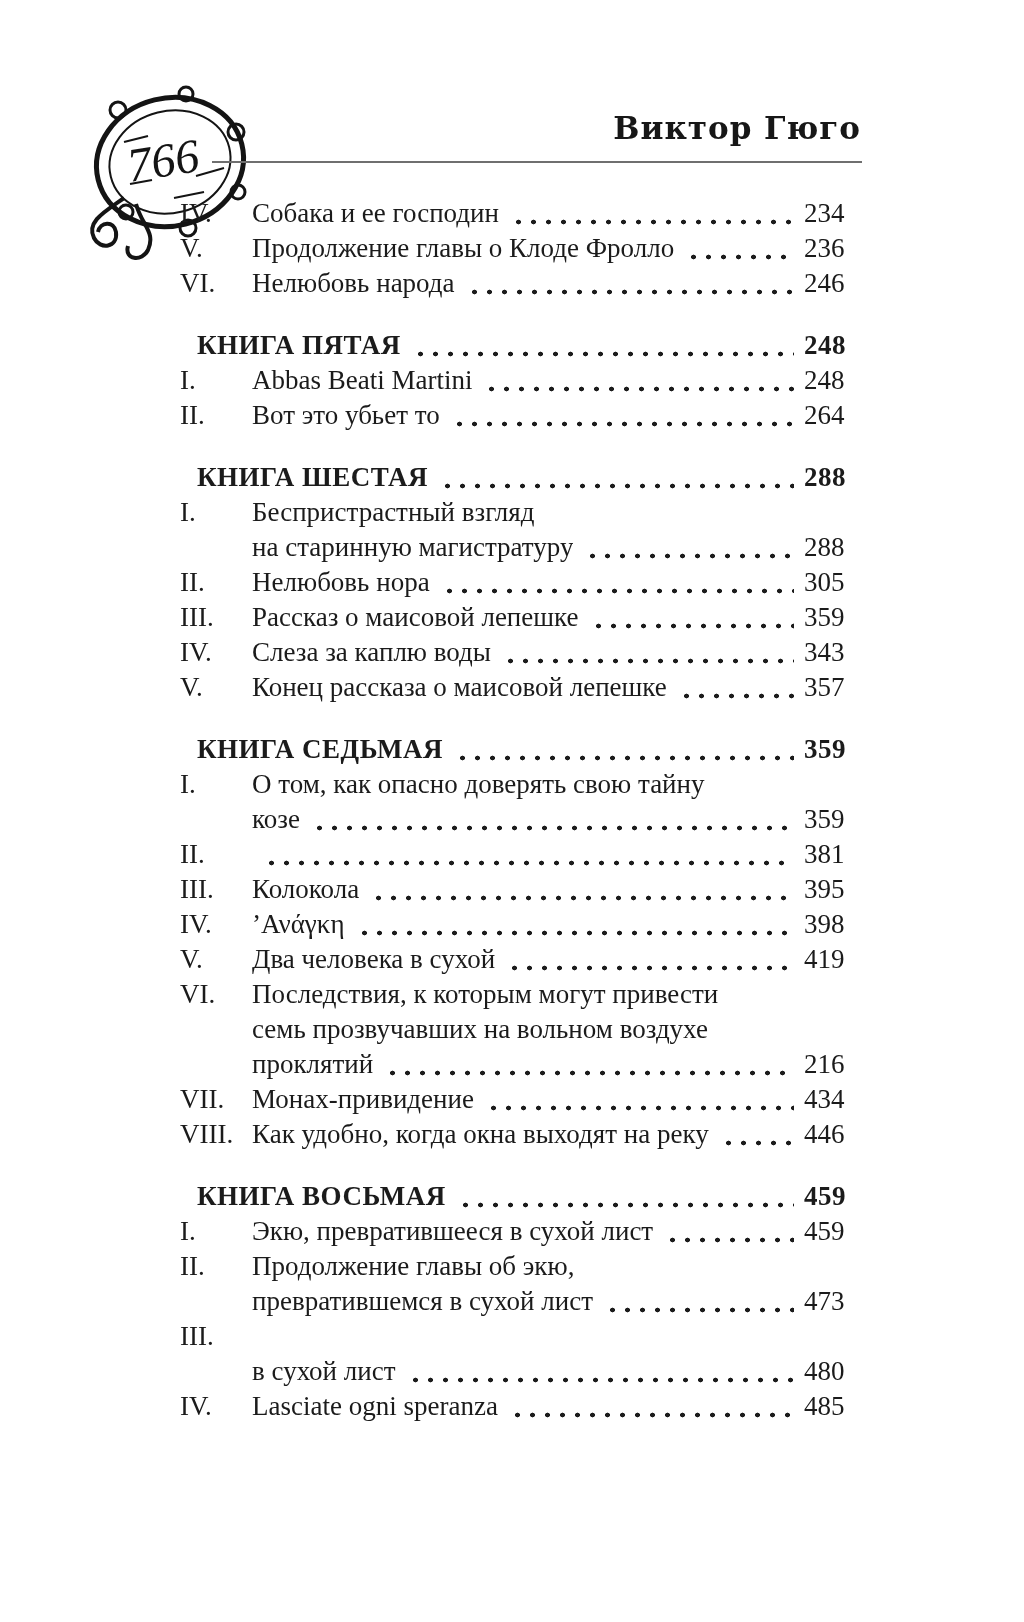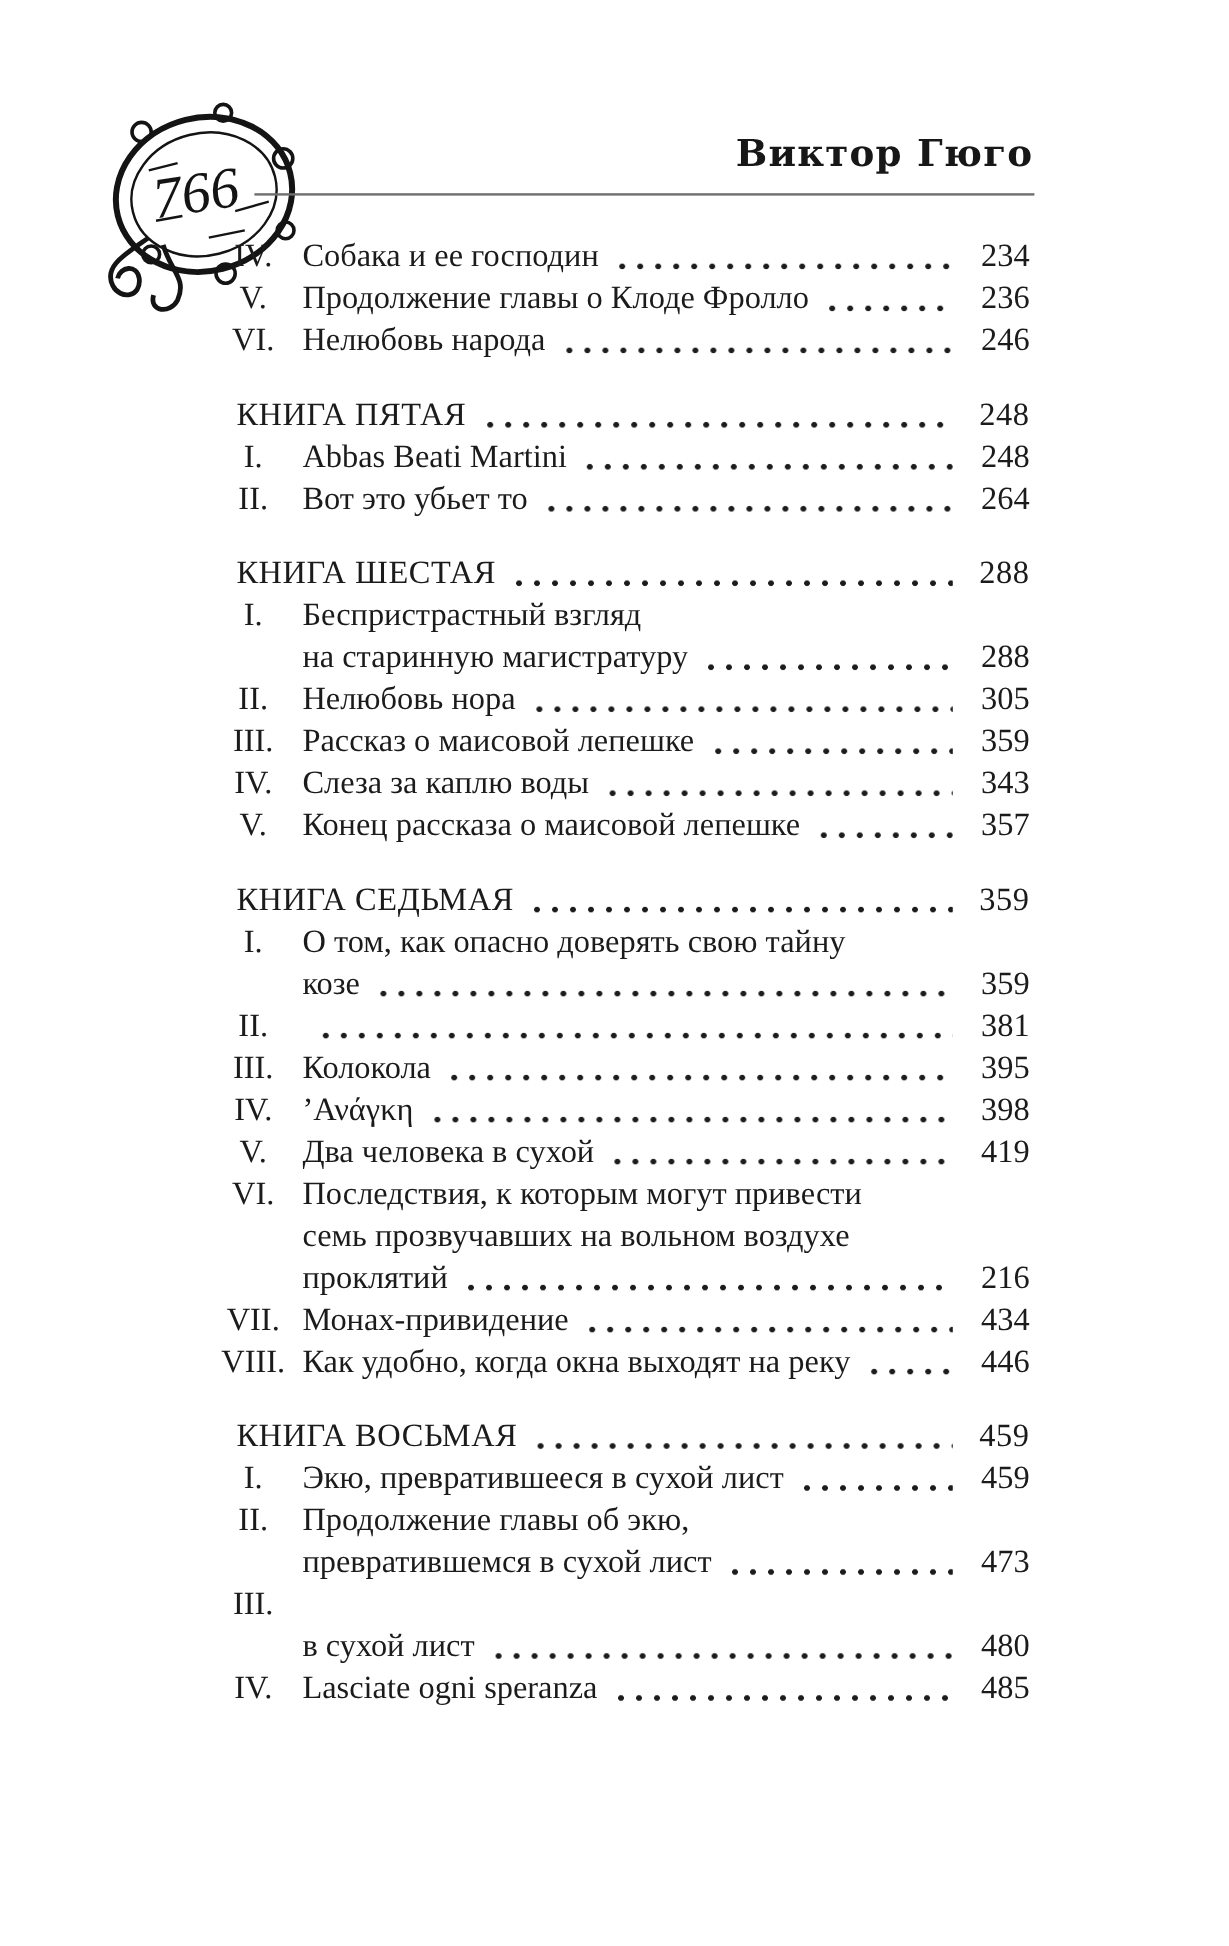--- a/index.html
+++ b/index.html
@@ -39,47 +39,46 @@
     background: #6f6f6f;
   }
   .toc {
     position: absolute;
     top: 196px;
     left: 180px;
     width: 678px;
     font-size: 27px;
     line-height: 35px;
   }
-  .entry.book { margin-top: 27px; letter-spacing: 0.5px; }
+  .entry.book { margin-top: 27px; letter-spacing: 0.5px; font-weight: bold; }
   .entry.book .line { padding-left: 17px; }
   .line { display: flex; align-items: baseline; }
   .num {
     flex: 0 0 62px;
-    text-align: center;
+    text-align: left;
     margin-right: 10px;
     white-space: nowrap;
   }
   .text {
     flex: 0 1 auto;
     white-space: nowrap;
     overflow: hidden;
   }
   .dots {
     flex: 1 1 auto;
     min-width: 14px;
     align-self: stretch;
     margin: 0 10px 0 12px;
     background-image: radial-gradient(circle, #1c1c1c 2.1px, rgba(0,0,0,0) 2.7px);
     background-size: 15px 6px;
     background-repeat: repeat-x;
     background-position: 0 calc(100% - 6px);
   }
   .pagenum {
     flex: 0 0 54px;
-    text-align: right;
     white-space: nowrap;
   }
 </style>
 </head>
 <body>
 
 <div class="page">
 
   <svg class="ornament" viewBox="0 0 178 182" xmlns="http://www.w3.org/2000/svg" aria-hidden="true">
     <g fill="none" stroke="#141414">

